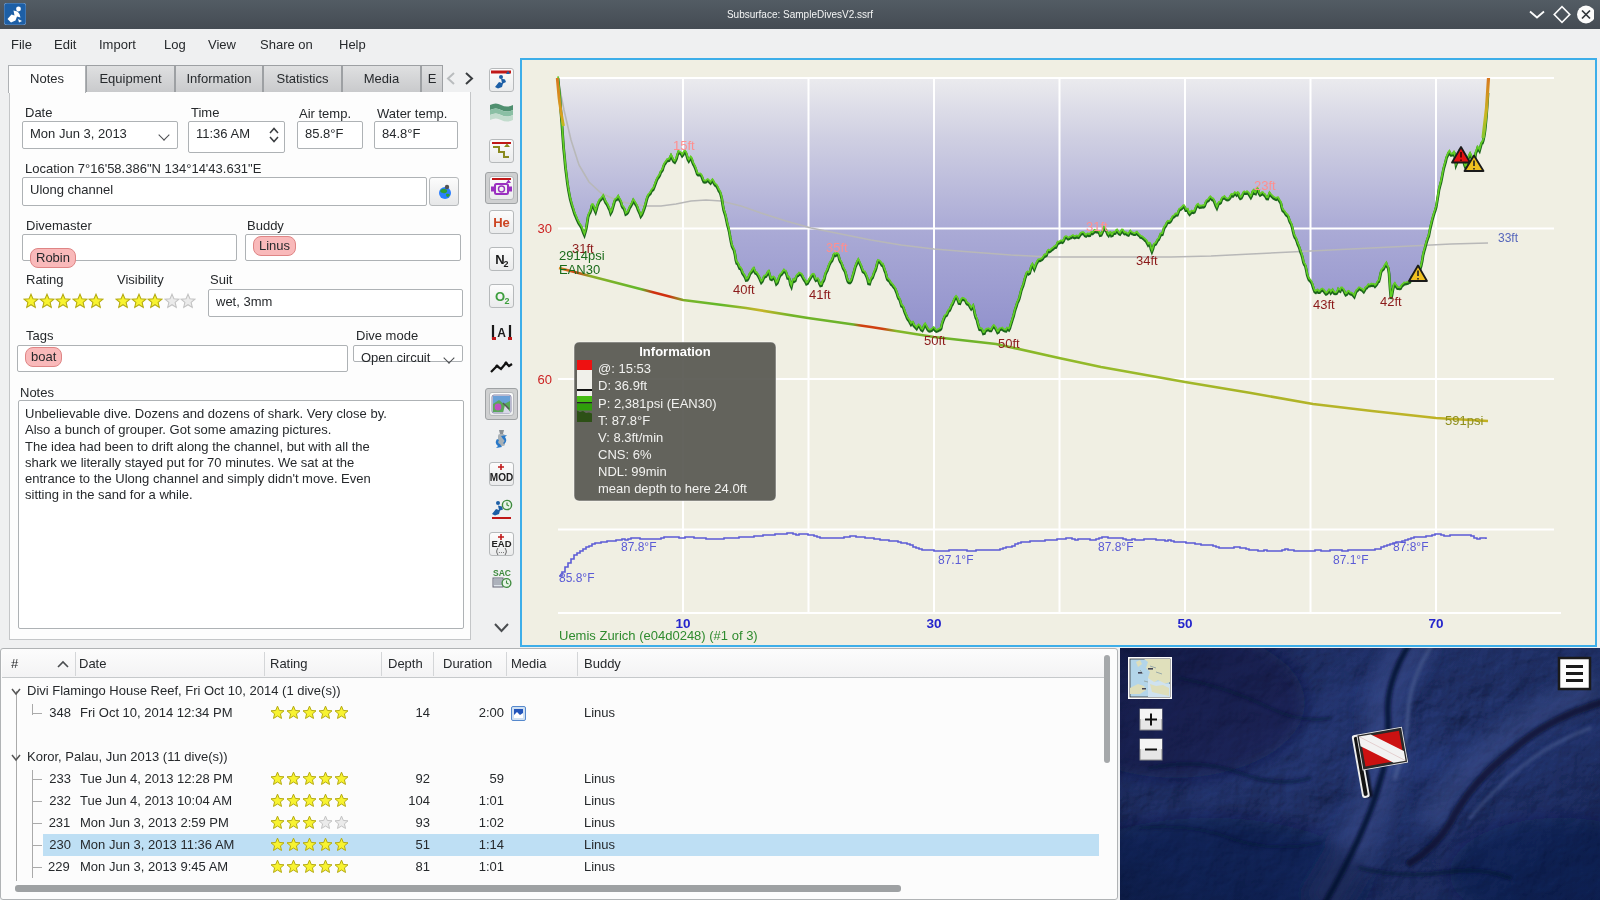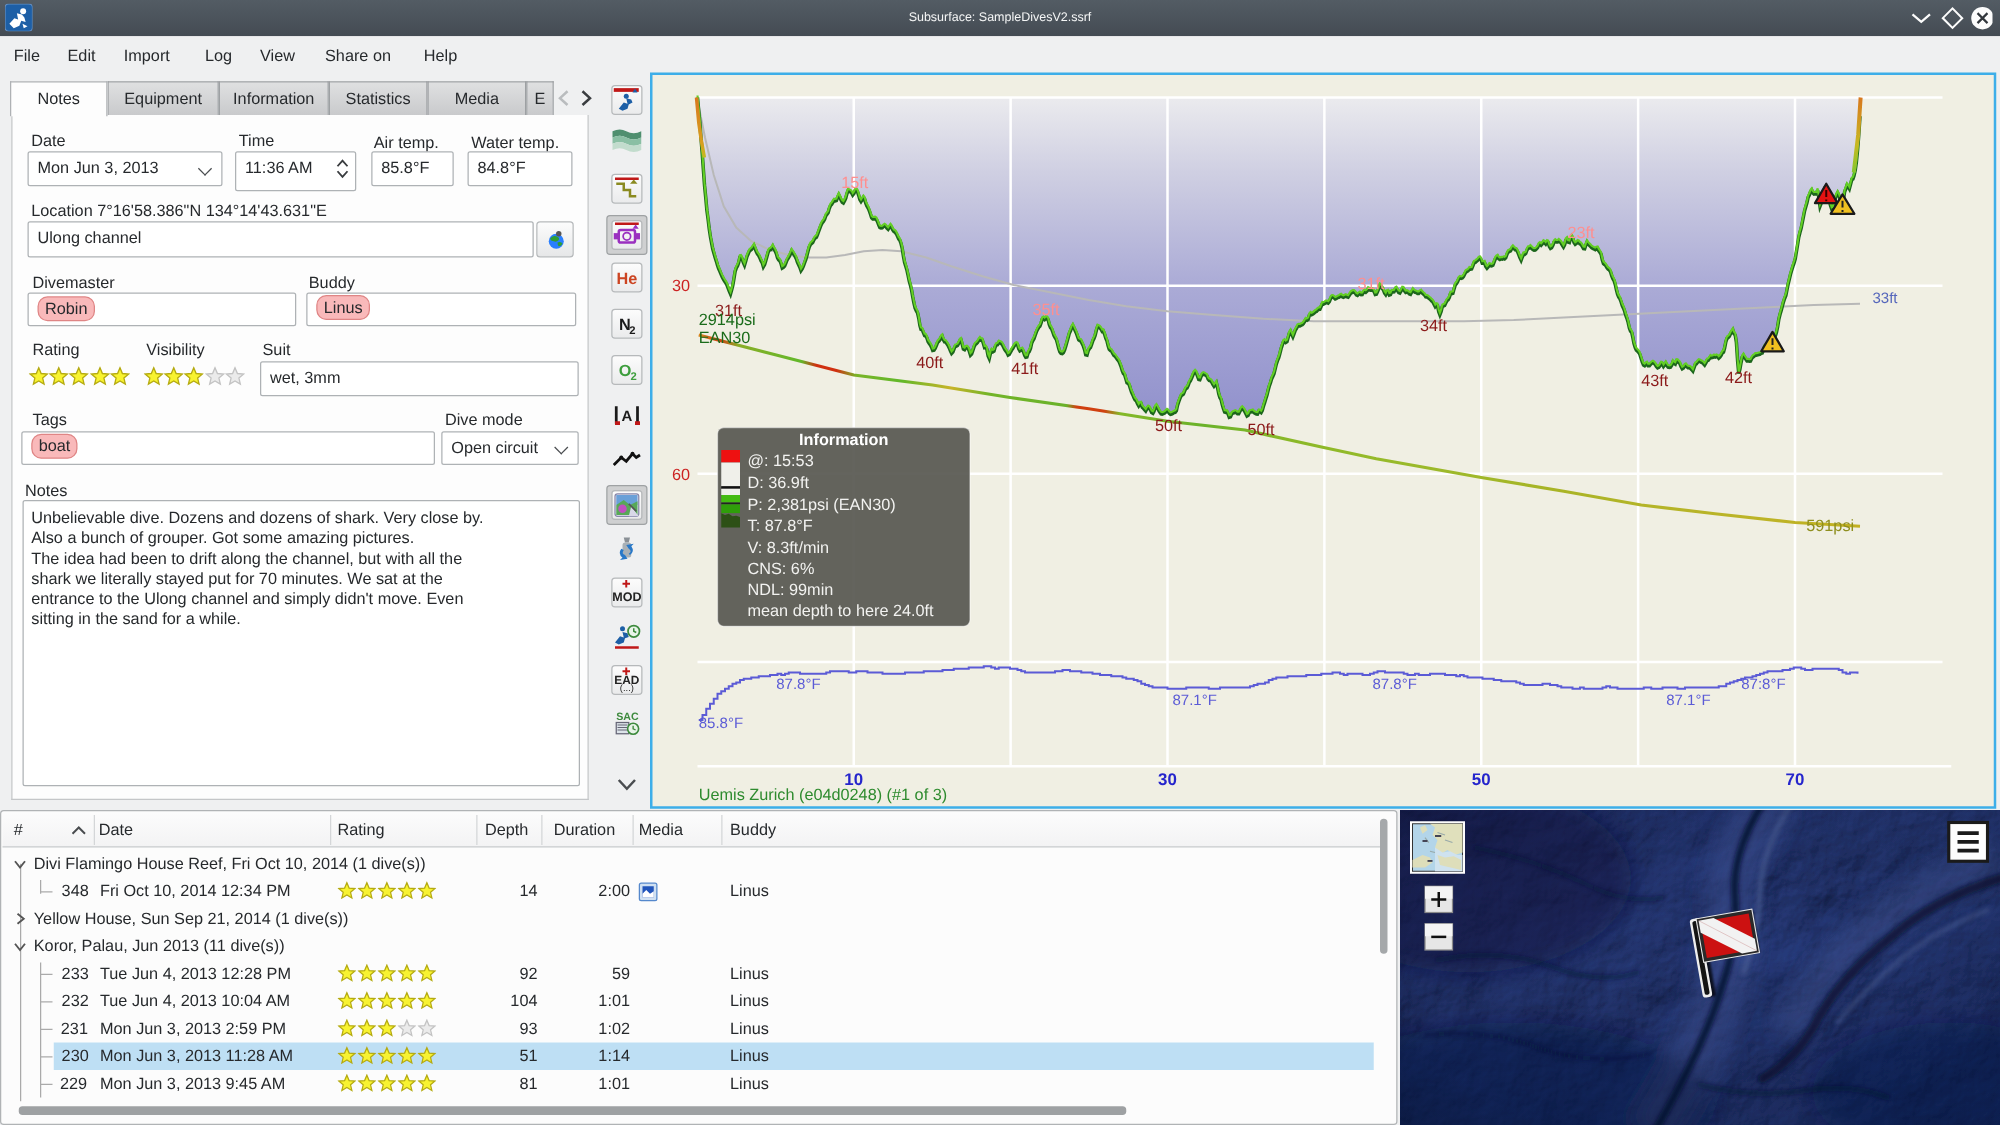--- a/index.html
+++ b/index.html
@@ -83,25 +83,25 @@
 <div class="fld" style="left:374px;top:121px;width:84px;height:28px">84.8°F</div>
 <div class="fld" style="left:22px;top:177px;width:405px;height:29px">Ulong channel</div>
 <div class="abs" style="left:429px;top:177px;width:30px;height:29px;background:linear-gradient(#fcfcfc,#e6e7e8);border:1px solid #b6b9bb;border-radius:3px">
 <svg class="abs" style="left:7px;top:6px" width="16" height="16" viewBox="0 0 16 16">
       <circle cx="8" cy="9" r="6" fill="#2a7fff"></circle>
       <path d="M3 7 Q5 4 8 5 Q11 6 10 8 Q8 10 6 9 Q4 9 3 7 Z" fill="#2f9e33"></path>
       <path d="M9 10 Q12 9 13 11 Q12 13 10 13 Q9 12 9 10 Z" fill="#2f9e33"></path>
       <circle cx="10" cy="3" r="2.2" fill="#555"></circle>
     </svg>
   </div>
-<div class="fld" style="left:22px;top:234px;width:215px;height:27px;padding-top:4px"><span class="pill">Robin</span></div>
+<div class="fld" style="left:22px;top:234px;width:215px;height:27px;padding-top:15px"><span class="pill">Robin</span></div>
 <div class="fld" style="left:245px;top:234px;width:216px;height:27px;padding-top:3px"><span class="pill">Linus</span></div>
 <div class="fld" style="left:208px;top:289px;width:255px;height:28px">wet, 3mm</div>
 <div class="fld" style="left:17px;top:345px;width:331px;height:27px;padding-top:3px"><span class="pill">boat</span></div>
-<div class="fld" style="left:353px;top:345px;width:110px;height:27px">Open circuit</div>
+<div class="fld" style="left:353px;top:345px;width:110px;height:17px">Open circuit</div>
 <div class="chev" style="left:445px;top:354px"></div>
 <div class="fld" style="left:18px;top:400px;width:446px;height:229px;line-height:16.3px;padding:5px 6px;white-space:nowrap">Unbelievable dive. Dozens and dozens of shark. Very close by.<br>Also a bunch of grouper. Got some amazing pictures.<br>The idea had been to drift along the channel, but with all the<br>shark we literally stayed put for 70 minutes. We sat at the<br>entrance to the Ulong channel and simply didn't move. Even<br>sitting in the sand for a while.</div>
 <svg class="star" style="left:23.0px;top:293px" viewBox="0 0 24 24">
     <path d="M12 1.8 L14.9 8.7 L22.4 9.3 L16.7 14.2 L18.4 21.5 L12 17.6 L5.6 21.5 L7.3 14.2 L1.6 9.3 L9.1 8.7 Z" fill="#f8f330" stroke="#b5ab12" stroke-width="1.6"></path>
   </svg>
 <svg class="star" style="left:39.2px;top:293px" viewBox="0 0 24 24">
     <path d="M12 1.8 L14.9 8.7 L22.4 9.3 L16.7 14.2 L18.4 21.5 L12 17.6 L5.6 21.5 L7.3 14.2 L1.6 9.3 L9.1 8.7 Z" fill="#f8f330" stroke="#b5ab12" stroke-width="1.6"></path>
   </svg>
 <svg class="star" style="left:55.4px;top:293px" viewBox="0 0 24 24">
     <path d="M12 1.8 L14.9 8.7 L22.4 9.3 L16.7 14.2 L18.4 21.5 L12 17.6 L5.6 21.5 L7.3 14.2 L1.6 9.3 L9.1 8.7 Z" fill="#f8f330" stroke="#b5ab12" stroke-width="1.6"></path>
@@ -412,26 +412,20 @@
         <path d="M12 1.8 L14.9 8.7 L22.4 9.3 L16.7 14.2 L18.4 21.5 L12 17.6 L5.6 21.5 L7.3 14.2 L1.6 9.3 L9.1 8.7 Z" fill="#f8f330" stroke="#b5ab12" stroke-width="1.6"></path>
       </svg>
       <div class="dltxt" style="left:380px;width:48px;text-align:right">14</div>
       <div class="dltxt" style="left:440px;width:62px;text-align:right">2:00</div>
       <div class="abs" style="left:509px;top:4px;width:15px;height:15px;background:#cfe0f2;border:1px solid #5588cc;border-radius:2px"><svg width="13" height="13" viewBox="0 0 13 13">
           <rect x="2" y="2" width="9" height="9" fill="#2255bb"></rect>
           <path d="M2 8 L5 5 L8 8 L11 6 L11 11 L2 11 Z" fill="#fff"></path>
         </svg></div>
       <div class="dltxt" style="left:582px">Linus</div>
     </div>
-    <div class="dlrow" style="top:75px">
-      <svg class="abs" style="left:8px;top:5px" width="12" height="12" viewBox="0 0 12 12">
-        <path d="M4 2 L9 6 L4 10" stroke="#555" stroke-width="1.5" fill="none"></path>
-      </svg>
-      <div class="dltxt" style="left:25px">Yellow House, Sun Sep 21, 2014 (1 dive(s))</div>
-    </div>
     <div class="dlrow" style="top:97px">
       <svg class="abs" style="left:8px;top:5px" width="12" height="12" viewBox="0 0 12 12">
         <path d="M2 4 L6 9 L10 4" stroke="#555" stroke-width="1.5" fill="none"></path>
       </svg>
       <div class="dltxt" style="left:25px">Koror, Palau, Jun 2013 (11 dive(s))</div>
     </div>
     <div class="abs" style="left:31px;top:121px;width:1px;height:108px;background:#aaa"></div>
     <div class="abs" style="left:31px;top:130px;width:10px;height:1px;background:#aaa"></div>
     <div class="abs" style="left:31px;top:152px;width:10px;height:1px;background:#aaa"></div>
     <div class="abs" style="left:31px;top:174px;width:10px;height:1px;background:#aaa"></div>
@@ -499,21 +493,21 @@
       <svg class="abs" style="left:331.6px;top:3px;width:15px;height:15px" viewBox="0 0 24 24">
         <path d="M12 1.8 L14.9 8.7 L22.4 9.3 L16.7 14.2 L18.4 21.5 L12 17.6 L5.6 21.5 L7.3 14.2 L1.6 9.3 L9.1 8.7 Z" fill="#ebebeb" stroke="#c3c3c3" stroke-width="1.6"></path>
       </svg>
       <div class="dltxt" style="left:380px;width:48px;text-align:right">93</div>
       <div class="dltxt" style="left:440px;width:62px;text-align:right">1:02</div>
       <div class="dltxt" style="left:582px">Linus</div>
     </div>
     <div class="dlrow" style="top:185px">
       <div class="abs" style="left:41px;top:0;width:1056px;height:22px;background:#bedff4"></div>
       <div class="dltxt" style="left:46px;width:23px;text-align:right">230</div>
-      <div class="dltxt" style="left:78px">Mon Jun 3, 2013 11:28 AM</div>
+      <div class="dltxt" style="left:78px">Mon Jun 3, 2013 11:36 AM</div>
       <svg class="abs" style="left:268.0px;top:3px;width:15px;height:15px" viewBox="0 0 24 24">
         <path d="M12 1.8 L14.9 8.7 L22.4 9.3 L16.7 14.2 L18.4 21.5 L12 17.6 L5.6 21.5 L7.3 14.2 L1.6 9.3 L9.1 8.7 Z" fill="#f8f330" stroke="#b5ab12" stroke-width="1.6"></path>
       </svg>
       <svg class="abs" style="left:283.9px;top:3px;width:15px;height:15px" viewBox="0 0 24 24">
         <path d="M12 1.8 L14.9 8.7 L22.4 9.3 L16.7 14.2 L18.4 21.5 L12 17.6 L5.6 21.5 L7.3 14.2 L1.6 9.3 L9.1 8.7 Z" fill="#f8f330" stroke="#b5ab12" stroke-width="1.6"></path>
       </svg>
       <svg class="abs" style="left:299.8px;top:3px;width:15px;height:15px" viewBox="0 0 24 24">
         <path d="M12 1.8 L14.9 8.7 L22.4 9.3 L16.7 14.2 L18.4 21.5 L12 17.6 L5.6 21.5 L7.3 14.2 L1.6 9.3 L9.1 8.7 Z" fill="#f8f330" stroke="#b5ab12" stroke-width="1.6"></path>
       </svg>
       <svg class="abs" style="left:315.7px;top:3px;width:15px;height:15px" viewBox="0 0 24 24">

